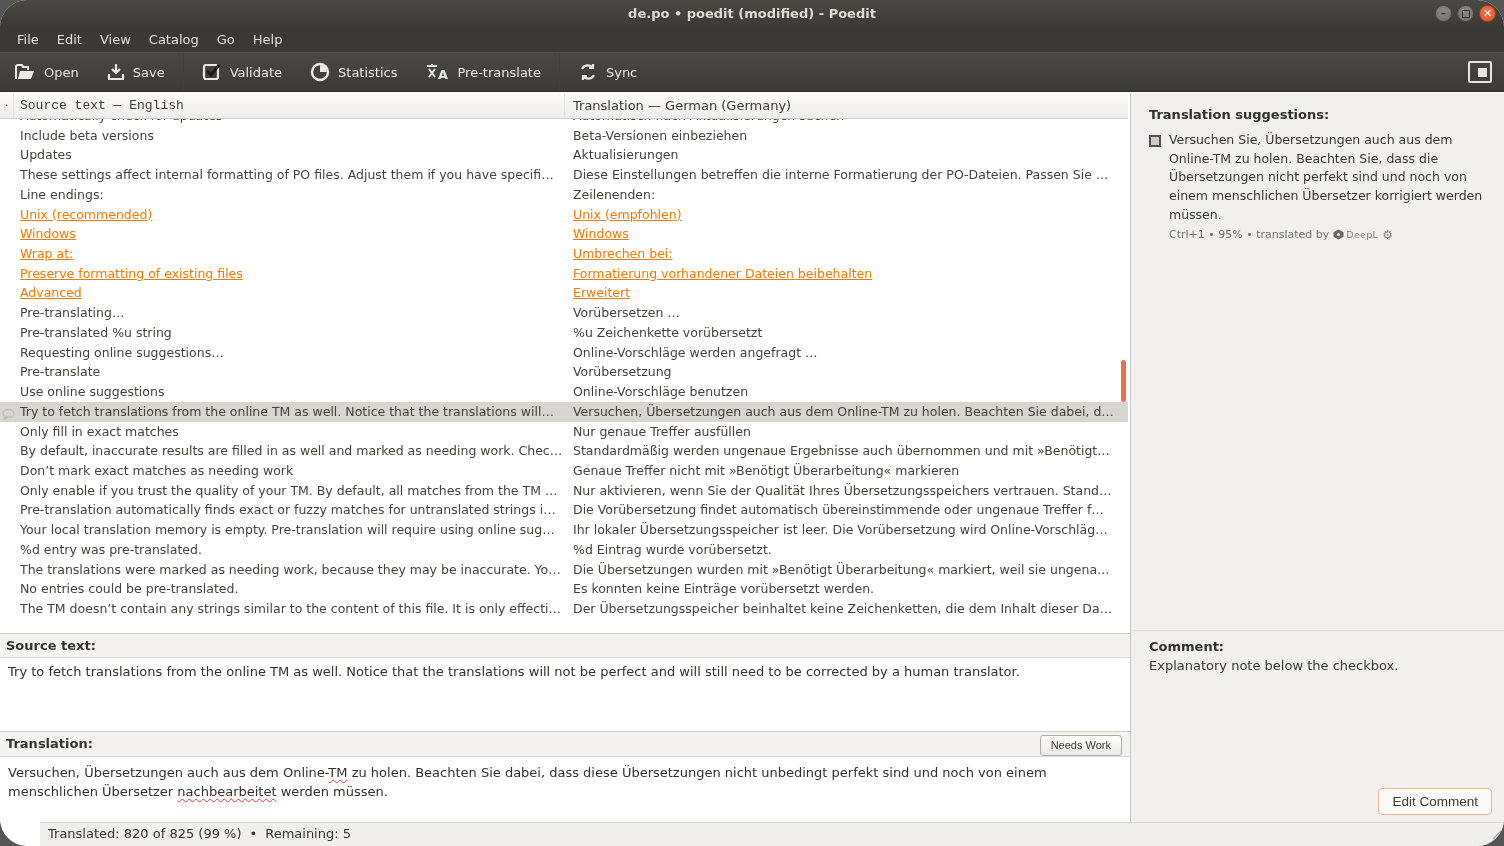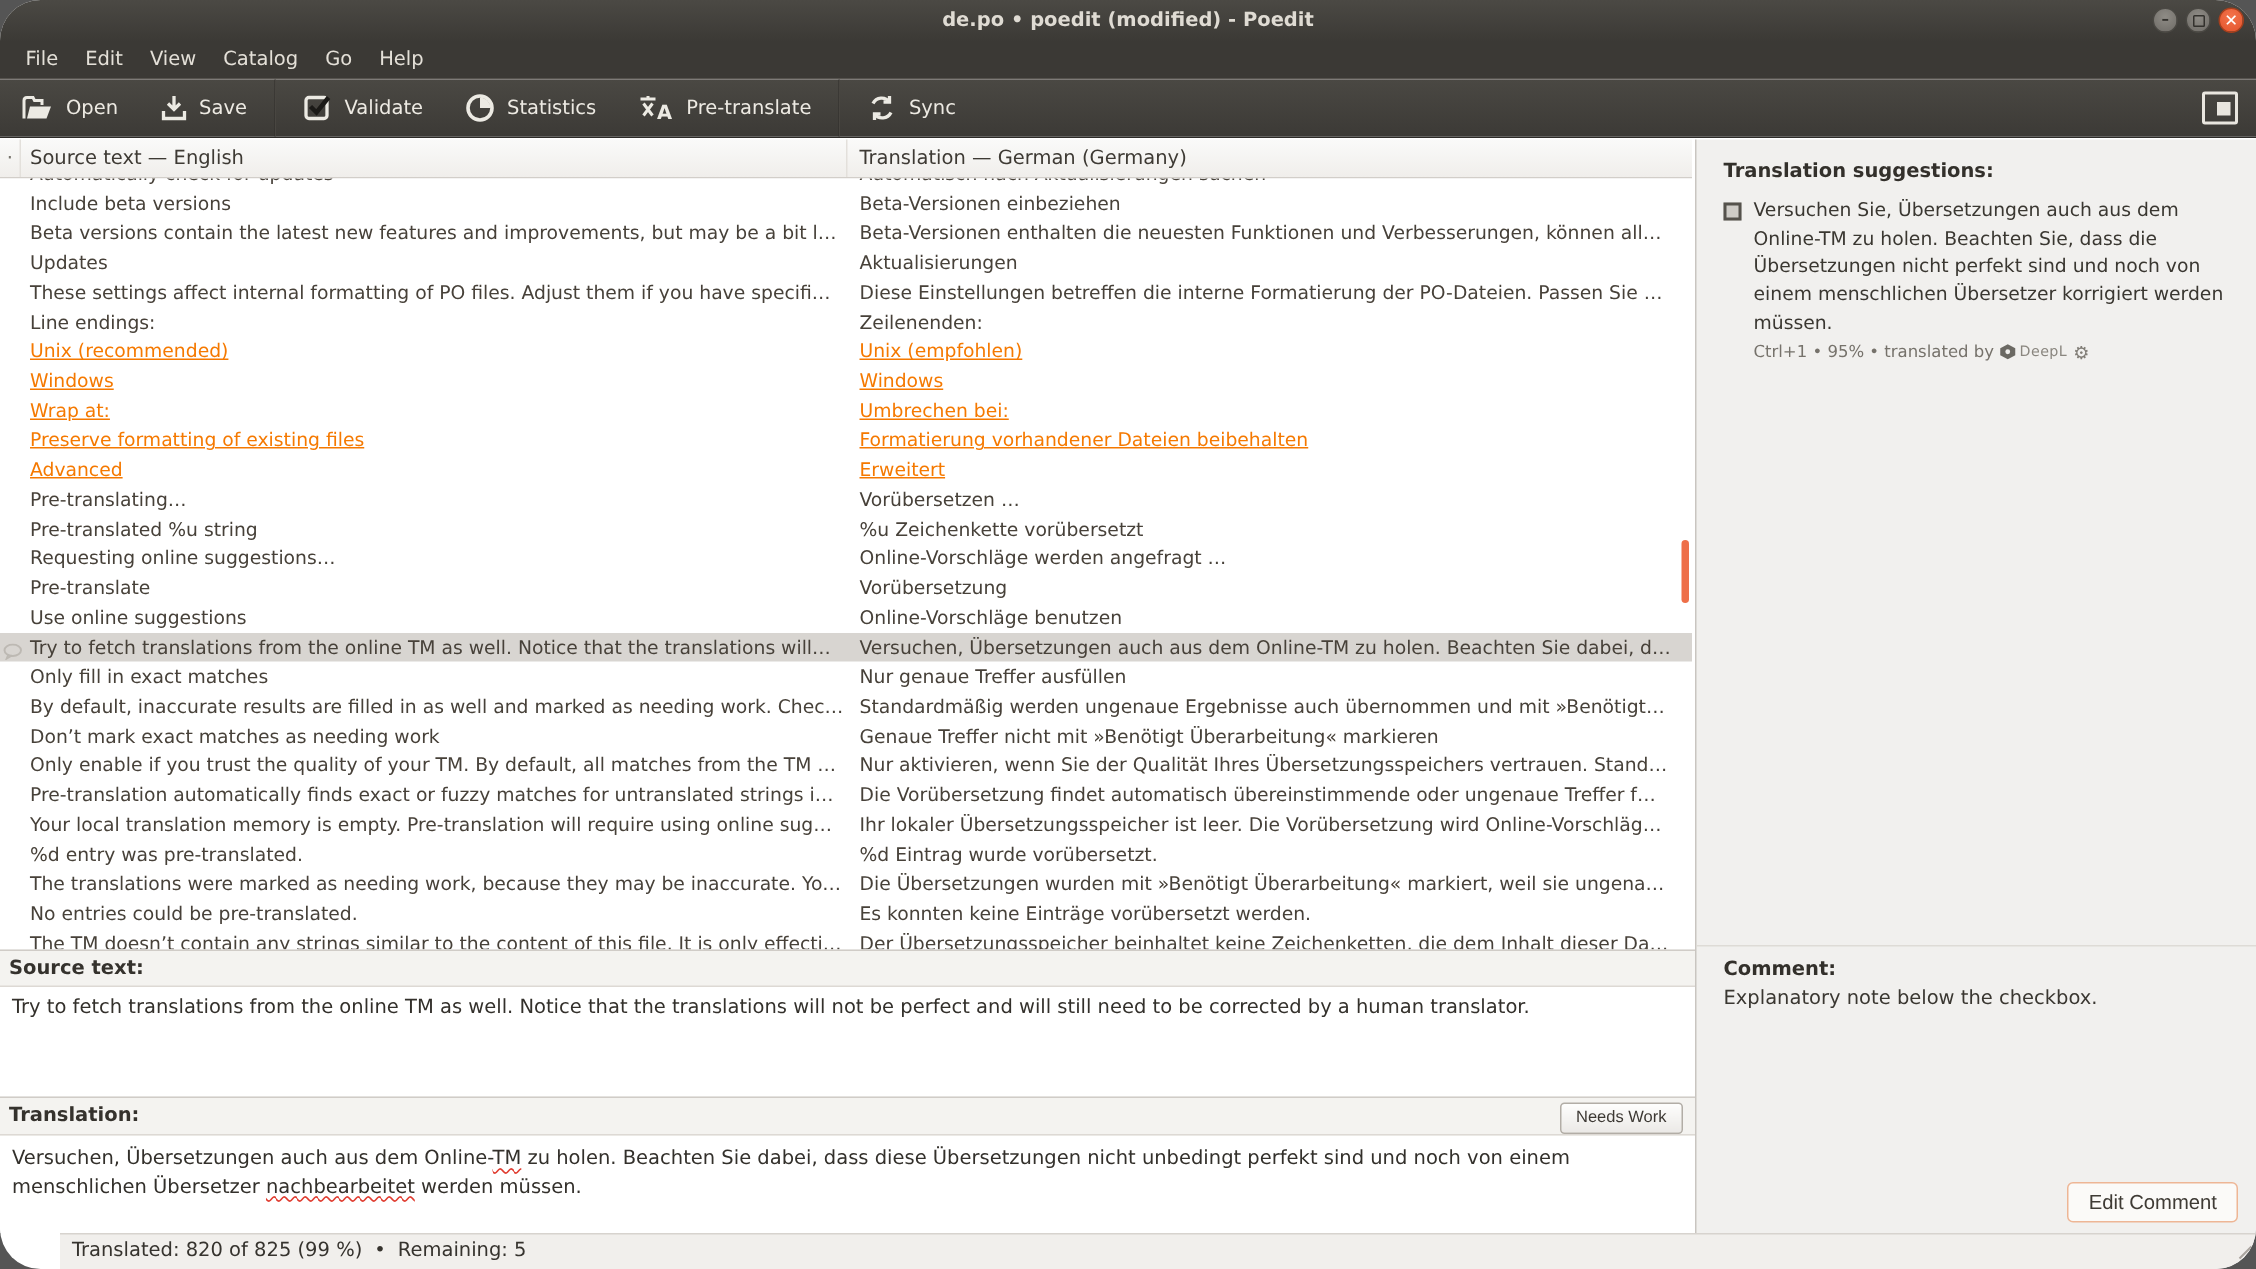--- a/index.html
+++ b/index.html
@@ -33,21 +33,21 @@
   .toolbar-right{margin-left:auto;margin-right:12px;}
   .panel-toggle{width:20px;height:18px;border:2px solid #e9e6df;border-radius:2px;
     display:flex;align-items:center;justify-content:center;}
   .panel-toggle .inner{width:9px;height:9px;background:#e9e6df;margin-left:4px;}
   
   .table-header{position:absolute;top:93px;left:0;width:1128px;height:26px;
     background:linear-gradient(#fafaf9,#f0eeeb);border-bottom:1px solid #d2cec9;
     box-sizing:border-box;display:flex;color:#3e3a34;font-size:13px;}
   .th{line-height:25px;white-space:nowrap;overflow:hidden;box-sizing:border-box;}
   .th.gutter{width:14px;text-align:center;color:#77736c;border-right:1px solid #e3e0db;}
-  .th.src{width:551px;padding-left:6px;border-right:1px solid #e3e0db;}
+  .th.src{width:551px;padding-left:6px;border-right:1px solid #e3e0db;font-family:Liberation Mono, monospace;}
   .th.trg{flex:1;padding-left:8px;}
   .table-body{position:absolute;top:119px;left:0;width:1128px;height:514px;overflow:hidden;background:#fff;}
   .row{display:flex;height:19.72px;line-height:19.72px;font-size:12.5px;color:#474139;position:relative;}
   .row:first-child{margin-top:-13px;}
   .row.selected{background:#d8d5d1;}
   .cell{white-space:nowrap;overflow:hidden;text-overflow:ellipsis;box-sizing:border-box;}
   .cell.en{width:565px;padding-left:20px;}
   .cell.de{flex:1;padding-left:8px;padding-right:14px;}
   .row.accent .cell{color:#f57900;text-decoration:underline;}
   .comment-bubble{position:absolute;left:2px;top:4px;}
@@ -194,24 +194,20 @@
   <div class="table-body" id="table-body">
       <div class="row">
         <span class="cell en">Automatically check for updates</span>
         <span class="cell de">Automatisch nach Aktualisierungen suchen</span>
       </div>
       <div class="row">
         <span class="cell en">Include beta versions</span>
         <span class="cell de">Beta-Versionen einbeziehen</span>
       </div>
       <div class="row">
-        <span class="cell en">Beta versions contain the latest new features and improvements, but may be a bit l…</span>
-        <span class="cell de">Beta-Versionen enthalten die neuesten Funktionen und Verbesserungen, können all…</span>
-      </div>
-      <div class="row">
         <span class="cell en">Updates</span>
         <span class="cell de">Aktualisierungen</span>
       </div>
       <div class="row">
         <span class="cell en">These settings affect internal formatting of PO files. Adjust them if you have specifi…</span>
         <span class="cell de">Diese Einstellungen betreffen die interne Formatierung der PO-Dateien. Passen Sie …</span>
       </div>
       <div class="row">
         <span class="cell en">Line endings:</span>
         <span class="cell de">Zeilenenden:</span>

